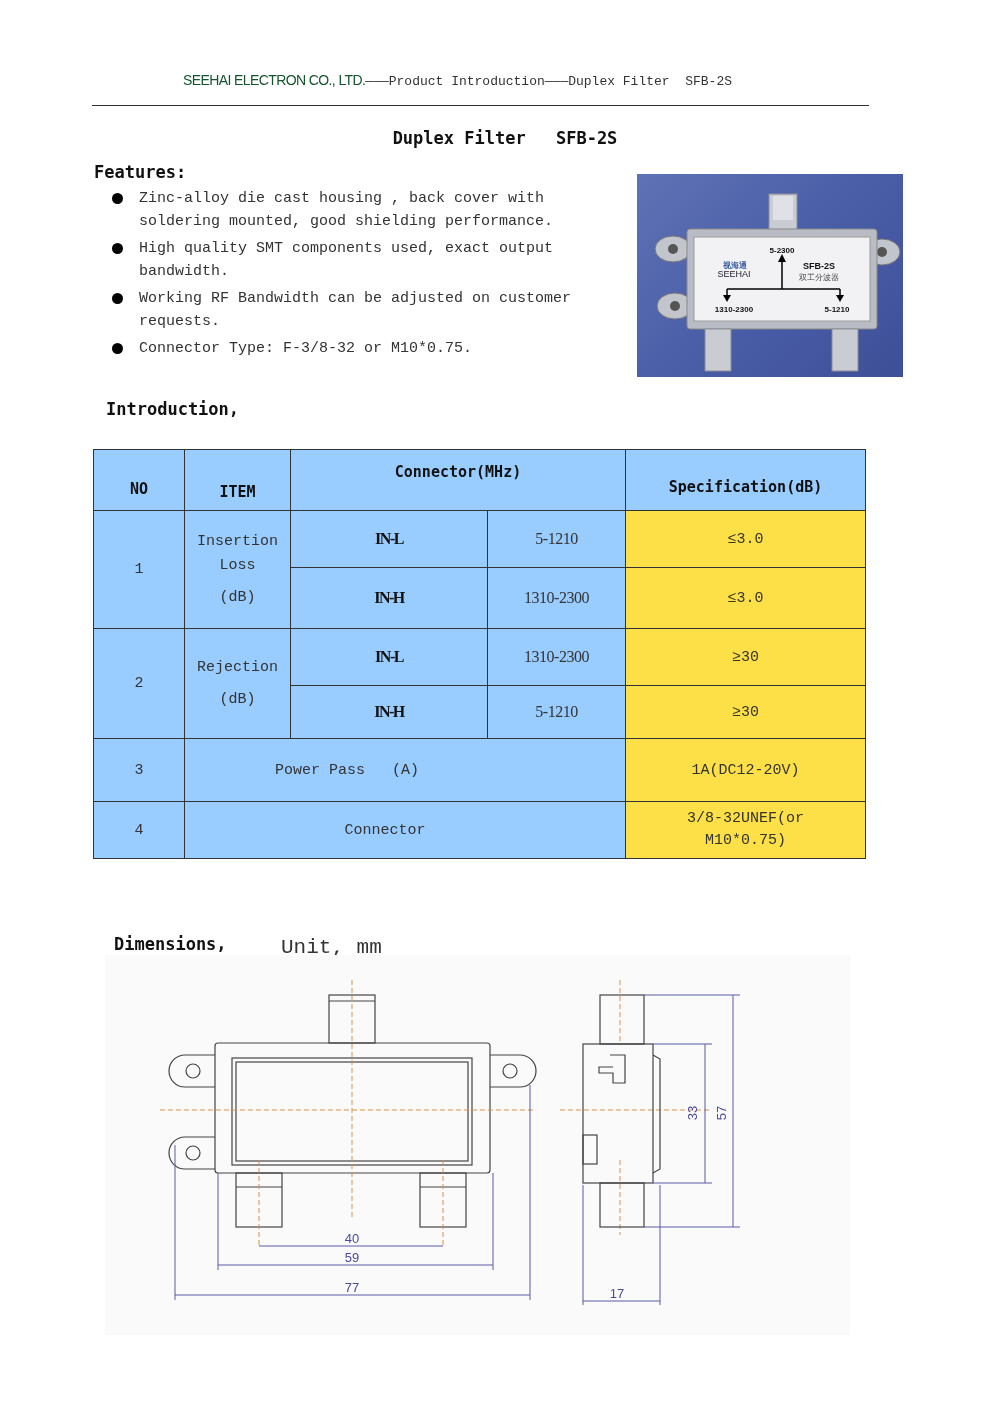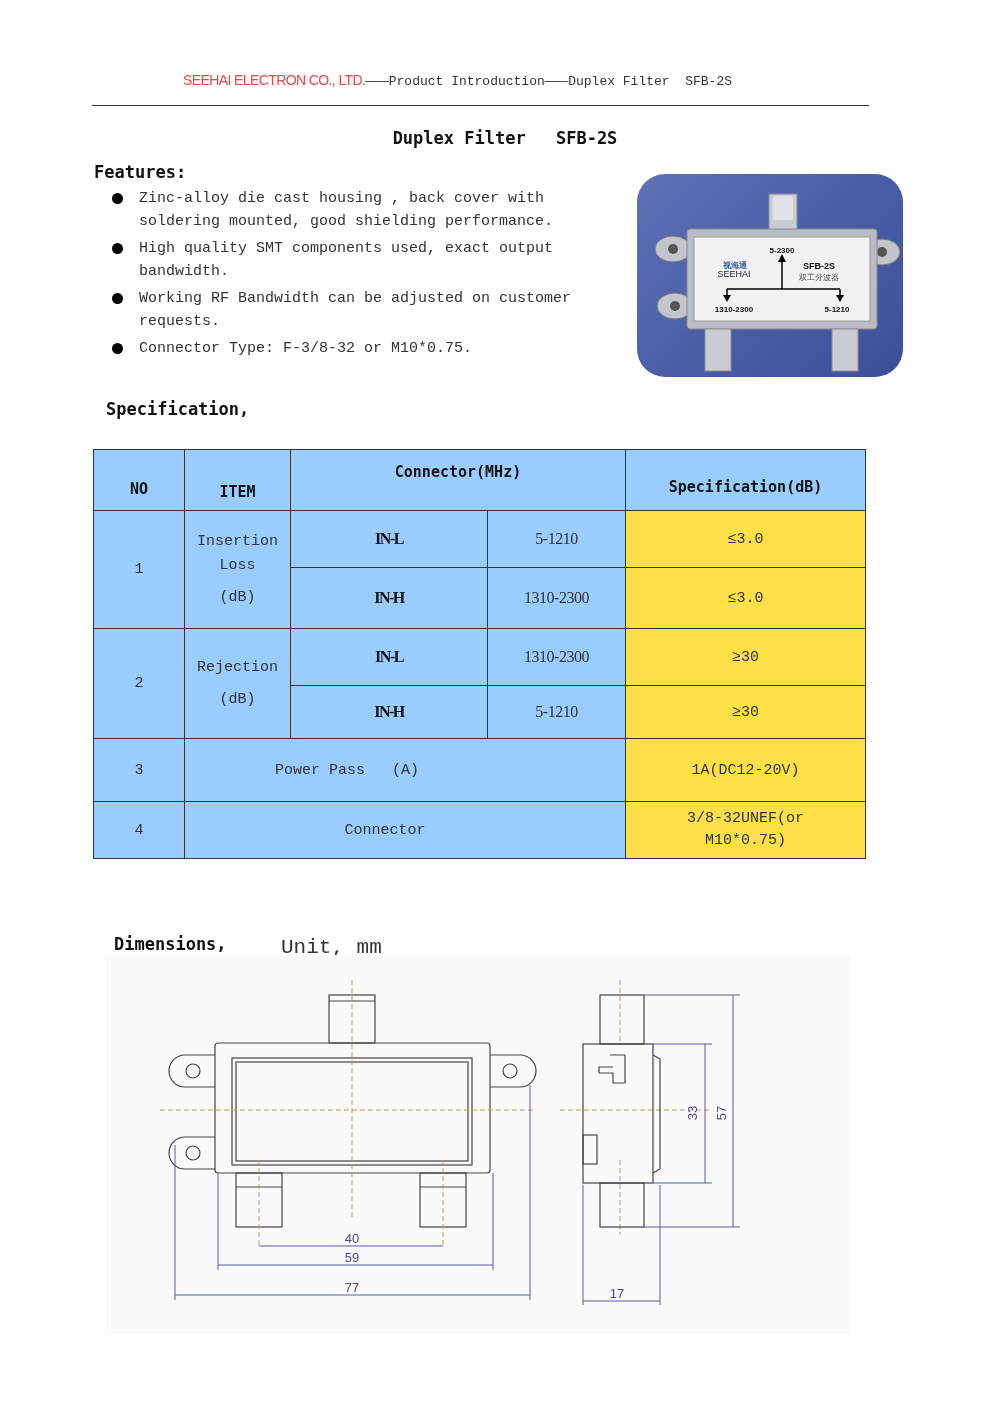--- a/index.html
+++ b/index.html
@@ -1,27 +1,27 @@
 <!DOCTYPE html>
 <html><head>
 <meta charset="utf-8">
 <style>
   html, body { margin:0; padding:0; background:#ffffff; }
   body { width:1000px; height:1414px; position:relative; overflow:hidden; font-family:"Liberation Mono","DejaVu Sans Mono",monospace; color:#222; }
   .abs { position:absolute; }
   .hdr { left:183px; top:72px; font-size:14px; white-space:nowrap; }
-  .hdr .co { font-family:"Liberation Sans","DejaVu Sans",sans-serif; letter-spacing:-0.6px; font-size:14px; color:#ef4444; }
+  .hdr .co { font-family:"Liberation Sans","DejaVu Sans",sans-serif; letter-spacing:-0.6px; font-size:14px; color:#14532d; }
   .hdr .rest { font-family:"Liberation Mono",monospace; font-size:13px; color:#333; }
   .hrule { left:92px; top:105px; width:777px; height:1px; background:#333; }
   .title { left:0; width:1010px; top:128px; text-align:center; font-family:"DejaVu Sans Mono",monospace; font-weight:bold; font-size:17px; color:#111; word-spacing:20px; }
   .features-h { left:94px; top:162px; font-family:"DejaVu Sans Mono",monospace; font-weight:bold; font-size:17px; color:#111;text-align:center; }
   .flist { left:105px; top:183px; width:520px; margin:0; padding:0; list-style:none; font-size:15px; line-height:23px; color:#333; }
   .flist li { position:relative; padding-left:30px; margin:4px; }
   .flist li .dot { position:absolute; left:3px; top:6px; width:11px; height:11px; border-radius:50%; background:#000; }
-  .photo { left:637px; top:174px; width:266px; height:203px; background:linear-gradient(135deg,#5f72b5 0%,#4a5ea8 50%,#3d4f97 100%); overflow:hidden;border-radius:28px; }
+  .photo { left:637px; top:174px; width:266px; height:203px; background:linear-gradient(135deg,#5f72b5 0%,#4a5ea8 50%,#3d4f97 100%); overflow:hidden; }
   .spec-h { left:106px; top:399px; font-family:"DejaVu Sans Mono",monospace; font-weight:bold; font-size:17px; color:#111; }
   table.spec { position:absolute; left:93px; top:449px; border-collapse:collapse; font-size:15px; color:#333; }
   table.spec td { border:1px solid #333; text-align:center; vertical-align:middle; padding:0; }
   td.b { background:#99ccff; }
   td.w { background:#fde047; }
   td.head { font-weight:bold; font-family:"DejaVu Sans Mono",monospace; font-size:15px; color:#111; }
   td.inl { font-family:"Liberation Serif",serif; font-weight:bold; font-size:16px; letter-spacing:-1.5px; color:#111; }
   td.freq { font-family:"Liberation Serif",serif; font-size:16px; letter-spacing:-0.5px; }
   .dim-h { left:114px; top:934px; font-family:"DejaVu Sans Mono",monospace; font-weight:bold; font-size:17px; color:#111; }
   .dim-unit { left:281px; top:936px; font-size:21px; color:#333; }
@@ -78,21 +78,21 @@
     <text x="145" y="79" text-anchor="middle" font-family="Liberation Sans, sans-serif" font-size="8" font-weight="bold" fill="#111">5-2300</text>
     <text x="97" y="138" text-anchor="middle" font-family="Liberation Sans, sans-serif" font-size="8" font-weight="bold" fill="#111">1310-2300</text>
     <text x="200" y="138" text-anchor="middle" font-family="Liberation Sans, sans-serif" font-size="8" font-weight="bold" fill="#111">5-1210</text>
     <text x="98" y="94" text-anchor="middle" font-family="DejaVu Sans, sans-serif" font-size="8" font-weight="bold" fill="#3b5fa5">视海通</text>
     <text x="97" y="103" text-anchor="middle" font-family="Liberation Sans, sans-serif" font-size="9" fill="#223">SEEHAI</text>
     <text x="182" y="95" text-anchor="middle" font-family="Liberation Sans, sans-serif" font-size="9" font-weight="bold" fill="#111">SFB-2S</text>
     <text x="182" y="106" text-anchor="middle" font-family="DejaVu Serif, serif" font-size="8" fill="#444">双工分波器</text>
   </svg>
 </div>
 
-<div class="abs spec-h">Specification,</div>
+<div class="abs spec-h">Introduction,</div>
 
 <table class="spec">
   <colgroup>
     <col style="width:91px">
       <col style="width:106px">
       <col style="width:197px">
       <col style="width:138px">
       <col style="width:240px">
   </colgroup>
   <tbody>

